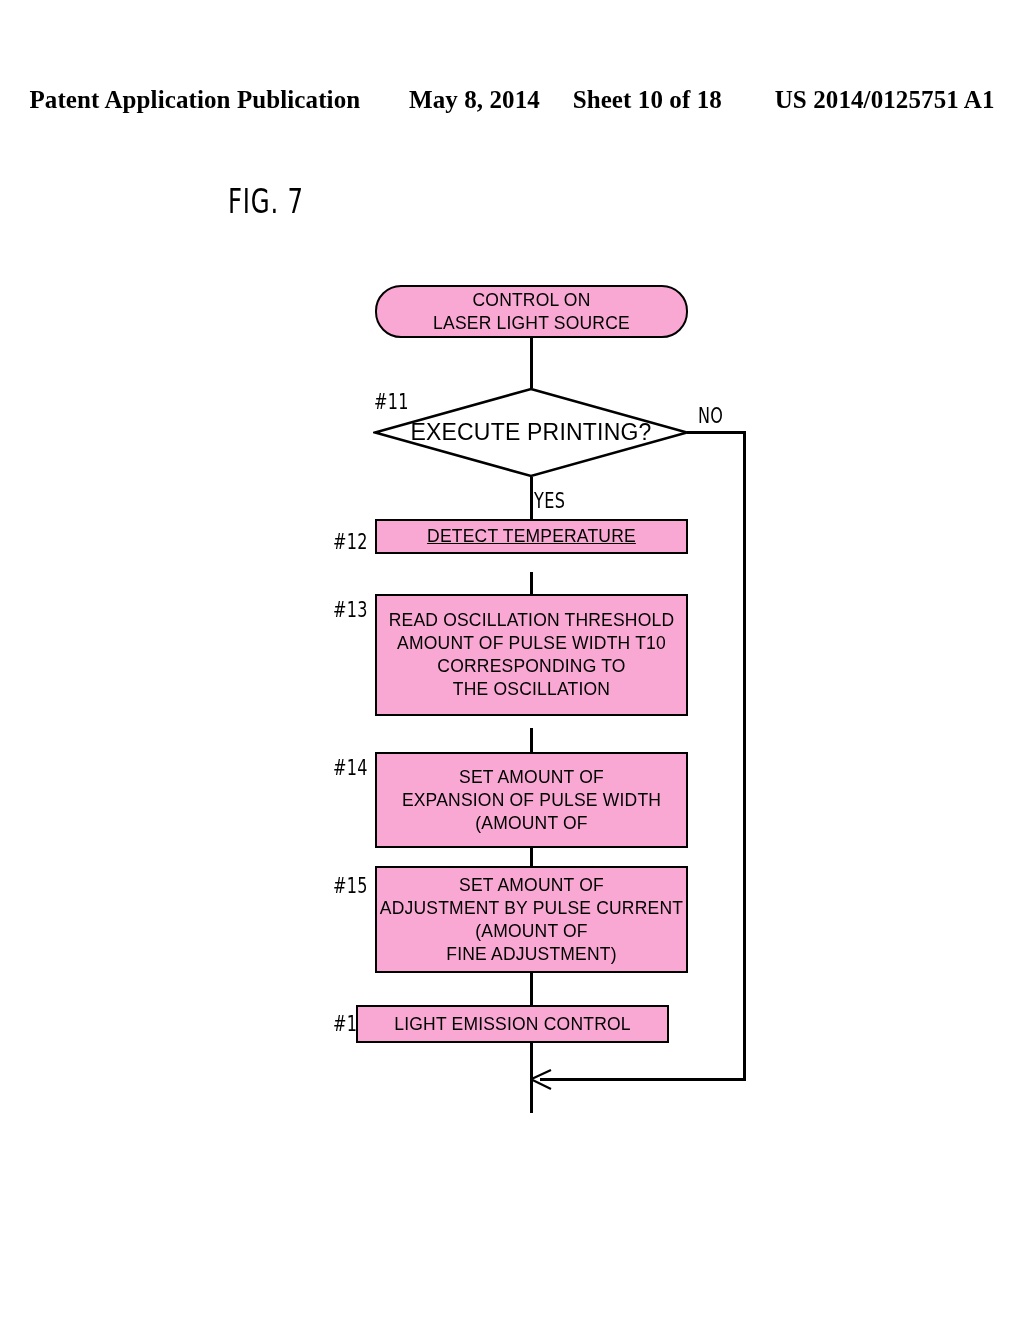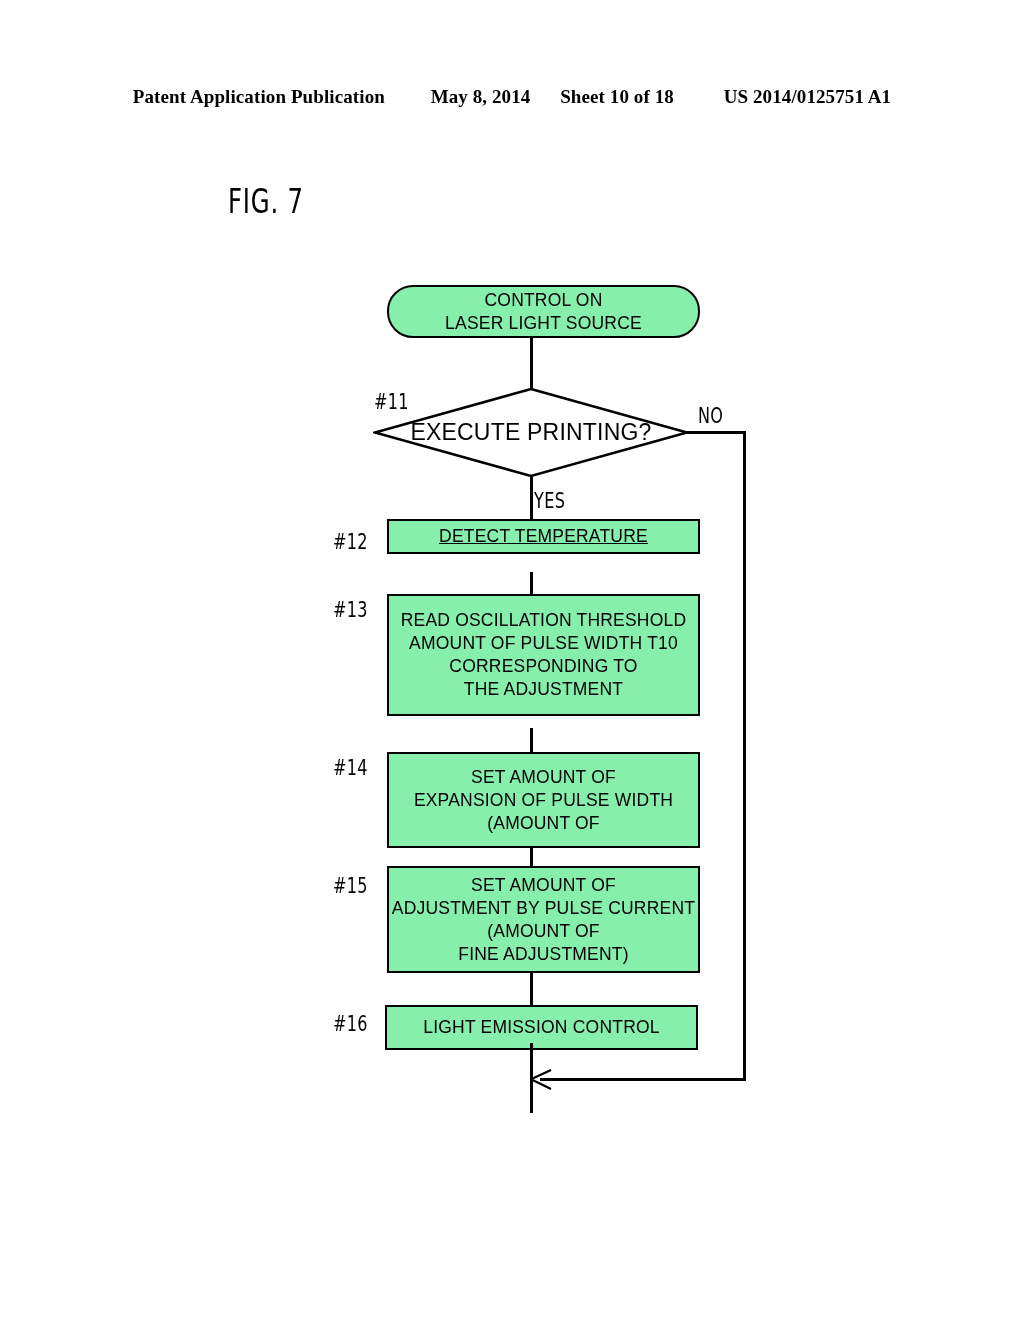--- a/index.html
+++ b/index.html
@@ -18,21 +18,21 @@
 
   
   .page-header {
     position: absolute;
     left: 0;
     top: 86px;
     width: 1024px;
     text-align: center;
     font-family: "Liberation Serif", serif;
     font-weight: bold;
-    font-size: 19px;
+    font-size: 25px;
     letter-spacing: 0.1px;
     white-space: nowrap;
   }
   .page-header .hdr-seg { display: inline-block; vertical-align: baseline; }
   .gap-lg { display: inline-block; width: 36px; }
   .gap-md { display: inline-block; width: 20px; }
   .gap-xl { display: inline-block; width: 40px; }
 
   
   .fig-label {
@@ -53,29 +53,28 @@
     left: 0;
     top: 0;
     width: 1024px;
     height: 1320px;
   }
 
   .node {
     position: absolute;
     box-sizing: border-box;
     border: 2.5px solid #000;
-    background: #86efac;
+    background: #f9a8d4;
     display: flex;
     align-items: center;
     justify-content: flex-end;
     text-align: center;
     font-size: 17.5px;
     line-height: 23px;
     letter-spacing: 0.2px;
-    margin-left: 12px;
   }
   .terminator {
     border-radius: 26px;
   }
   .proc { border-radius: 0; }
 
   .node .lines { width: 100%; }
   .node .lines > div { white-space: nowrap; }
 
   
@@ -191,21 +190,21 @@
   </div>
 
   <div class="vline" style="left:530px; top:572px; height:22px;"></div>
 
   <div class="step-ref" style="left:333px; top:598px;">#13</div>
   <div class="node proc" style="left:375px; top:594px; width:313px; height:122px;">
     <div class="lines">
       <div>READ OSCILLATION THRESHOLD</div>
       <div>AMOUNT OF PULSE WIDTH T10</div>
       <div>CORRESPONDING TO</div>
-      <div>THE ADJUSTMENT</div>
+      <div>THE OSCILLATION</div>
     </div>
   </div>
 
   <div class="vline" style="left:530px; top:728px; height:24px;"></div>
 
   <div class="step-ref" style="left:333px; top:756px;">#14</div>
   <div class="node proc" style="left:375px; top:752px; width:313px; height:96px;">
     <div class="lines">
       <div>SET AMOUNT OF</div>
       <div>EXPANSION OF PULSE WIDTH</div>
@@ -221,21 +220,21 @@
       <div>SET AMOUNT OF</div>
       <div>ADJUSTMENT BY PULSE CURRENT</div>
       <div>(AMOUNT OF</div>
       <div>FINE ADJUSTMENT)</div>
     </div>
   </div>
 
   <div class="vline" style="left:530px; top:973px; height:32px;"></div>
 
   <div class="step-ref" style="left:333px; top:1012px;">#16</div>
-  <div class="node proc" style="left:373px; top:1005px; width:313px; height:45px;">
+  <div class="node proc" style="left:356px; top:1005px; width:313px; height:38px;">
     <div class="lines">
       <div>LIGHT EMISSION CONTROL</div>
     </div>
   </div>
 
   <div class="vline" style="left:530px; top:1043px; height:70px;"></div>
 
 
 </div>
 

